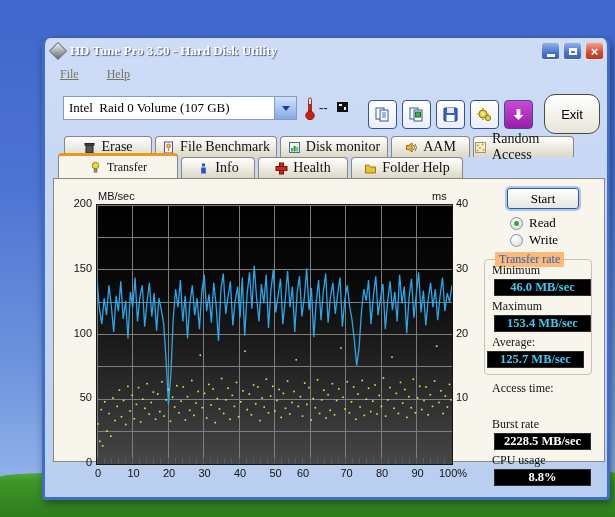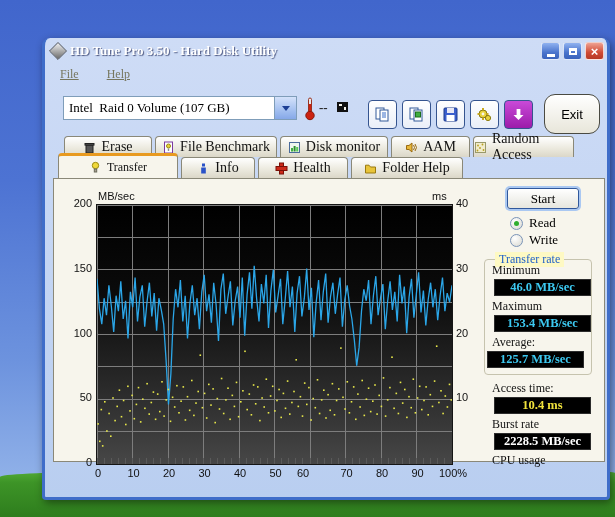--- a/index.html
+++ b/index.html
@@ -75,21 +75,21 @@
   .start-btn{position:absolute;left:453px;top:9px;width:72px;height:21px;box-sizing:border-box;
     border:1px solid #30589c;border-radius:3px;box-shadow:0 0 0 2px #aac8f2;
     background:linear-gradient(180deg,#ffffff,#e6e6de);font-size:13px;font-family:"Liberation Serif",serif;
     display:flex;align-items:center;justify-content:center;}
   .radio-row{position:absolute;left:456px;display:flex;align-items:center;gap:6px;font-size:13px;}
   .radio{width:13px;height:13px;border-radius:50%;border:1px solid #7a94b8;box-sizing:border-box;
     background:radial-gradient(circle at 35% 30%,#fff,#d8d8d0);display:flex;align-items:center;justify-content:center;}
   .radio .dot{width:5px;height:5px;border-radius:50%;background:#2fae2f;}
   .groupbox{position:absolute;left:430px;top:80px;width:108px;height:116px;border:1px solid #c6c3ae;
     border-radius:4px;box-sizing:border-box;}
-  .gb-title{position:absolute;top:-8px;left:10px;background:#fef9c3;padding:0 4px;font-size:12px;color:#2262c8;}
+  .gb-title{position:absolute;top:-8px;left:10px;background:#fdba74;padding:0 4px;font-size:12px;color:#2262c8;}
   .stat-label{position:absolute;font-size:12px;color:#111;white-space:nowrap;}
   .lcd{position:absolute;width:95px;height:15px;background:#000;border:1px solid #2c2c2c;
     display:flex;align-items:center;justify-content:center;font-weight:bold;font-size:12.5px;
     font-family:"Liberation Serif",serif;box-sizing:content-box;}
   .lcd.cyan{color:#3cc8f0;}.lcd.yellow{color:#f0e23c;}.lcd.white{color:#fff;}
 </style>
 </head>
 <body>
 
 <div class="desktop">
@@ -550,20 +550,20 @@
           <span class="gb-title">Transfer rate</span>
         </div>
         <span class="stat-label" style="left:438px;top:84px">Minimum</span>
         <div class="lcd cyan" style="left:440px;top:100px">46.0 MB/sec</div>
         <span class="stat-label" style="left:438px;top:120px">Maximum</span>
         <div class="lcd cyan" style="left:440px;top:136px">153.4 MB/sec</div>
         <span class="stat-label" style="left:438px;top:156px">Average:</span>
         <div class="lcd cyan" style="left:433px;top:172px">125.7 MB/sec</div>
 
         <span class="stat-label" style="left:438px;top:202px">Access time:</span>
-        <div class="lcd yellow" style="left:440px;top:218px">10.4 ms</div>
         <span class="stat-label" style="left:438px;top:238px">Burst rate</span>
         <div class="lcd white" style="left:440px;top:254px">2228.5 MB/sec</div>
         <span class="stat-label" style="left:438px;top:274px">CPU usage</span>
+        <div class="lcd white" style="left:440px;top:290px">8.8%</div>
       </div>
     </div>
   </div>
 </div>
 
 </body></html>

